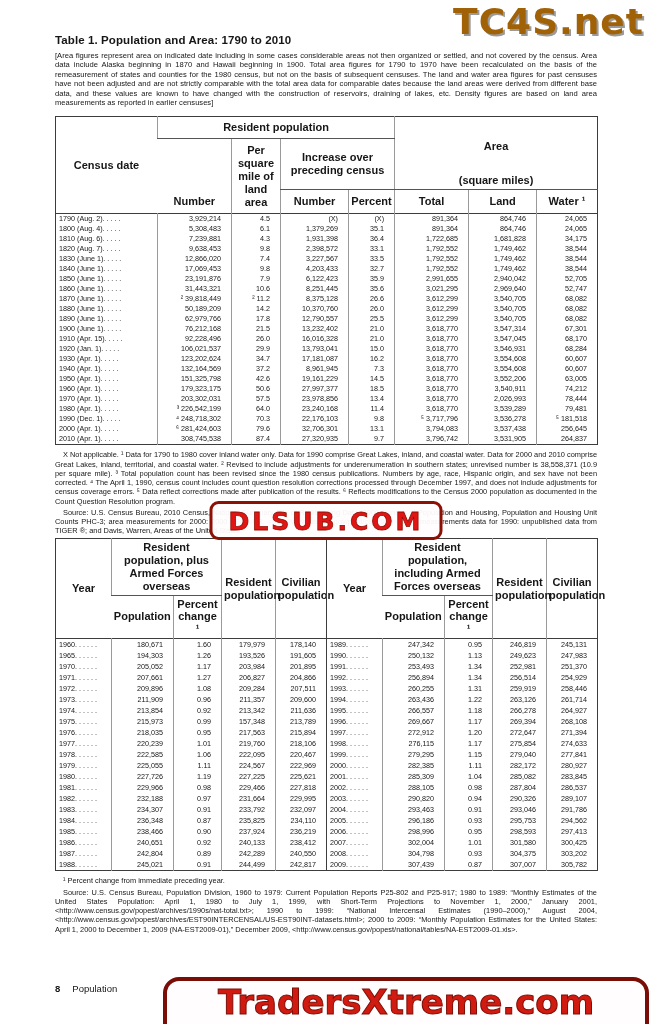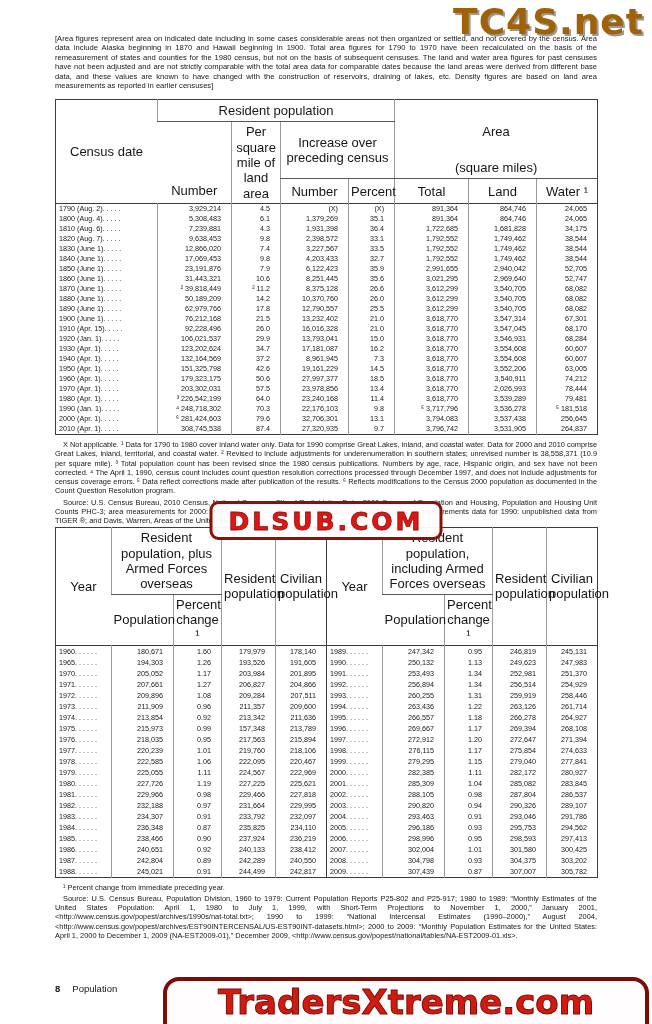--- a/index.html
+++ b/index.html
@@ -12,21 +12,21 @@
 
   .tt { font-size:11.5px; font-weight:bold; margin:0 0 5px 0; letter-spacing:.1px; }
   .t2t { margin-top:42px; }
 
   .note { font-size:7.6px; line-height:1.24; text-align:justify; margin:0 0 9px 0; }
 
   table.data { border-collapse:collapse; table-layout:fixed; border:1px solid #3c3c3c; }
   .t1 { width:542px; }
   .t2 { width:271px; }
   .data th {
-    font-weight:normal; font-size:13px; line-height:1.18; text-align:center;
+    font-weight:bold; font-size:11px; line-height:1.18; text-align:center;
     vertical-align:middle; padding:2px 2px; border-left:1px solid #9a9a9a;
   }
   .data td {
     font-size:7.2px; padding:0 1px; border-left:1px solid #9a9a9a;
     white-space:nowrap; overflow:hidden;
   }
   .data th:first-child, .data td:first-child { border-left:none; }
   .data thead { border-bottom:1px solid #3c3c3c; }
   .gb { border-bottom:1px solid #555; }
   .blk { display:block;margin-top:21px; }
@@ -69,20 +69,21 @@
     padding:1px 10px 14px 10px; font-size:34px; text-align:center;
     color:#d21b10; -webkit-text-stroke:1px #7a0d06;
   }
 </style>
 </head>
 <body>
 
 <div class="page">
   <div class="content">
 
+    <h2 class="tt">Table 1. Population and Area: 1790 to 2010</h2>
     <p class="note">[Area figures represent area on indicated date including in some cases considerable areas not then organized or settled, and not covered by the census. Area data include Alaska beginning in 1870 and Hawaii beginning in 1900. Total area figures for 1790 to 1970 have been recalculated on the basis of the remeasurement of states and counties for the 1980 census, but not on the basis of subsequent censuses. The land and water area figures for past censuses have not been adjusted and are not strictly comparable with the total area data for comparable dates because the land areas were derived from different base data, and these values are known to have changed with the construction of reservoirs, draining of lakes, etc. Density figures are based on land area measurements as reported in earlier censuses]</p>
 
     <table class="data t1">
       <colgroup>
         <col style="width:102px">
           <col style="width:74px">
           <col style="width:49px">
           <col style="width:68px">
         <col style="width:46px">
           <col style="width:74px">
@@ -307,21 +308,21 @@
             <td class="date">1980 (Apr. 1). . . . .</td>
             <td class="num">³ 226,542,199</td>
             <td class="num">64.0</td>
             <td class="num">23,240,168</td>
             <td class="num">11.4</td>
             <td class="num">3,618,770</td>
             <td class="num">3,539,289</td>
             <td class="num">79,481</td>
           </tr>
           <tr>
-            <td class="date">1990 (Jan. 1). . . . .</td>
+            <td class="date">1990 (Dec. 1). . . . .</td>
             <td class="num">⁴ 248,718,302</td>
             <td class="num">70.3</td>
             <td class="num">22,176,103</td>
             <td class="num">9.8</td>
             <td class="num">⁵ 3,717,796</td>
             <td class="num">3,536,278</td>
             <td class="num">⁵ 181,518</td>
           </tr>
           <tr>
             <td class="date">2000 (Apr. 1). . . . .</td>

